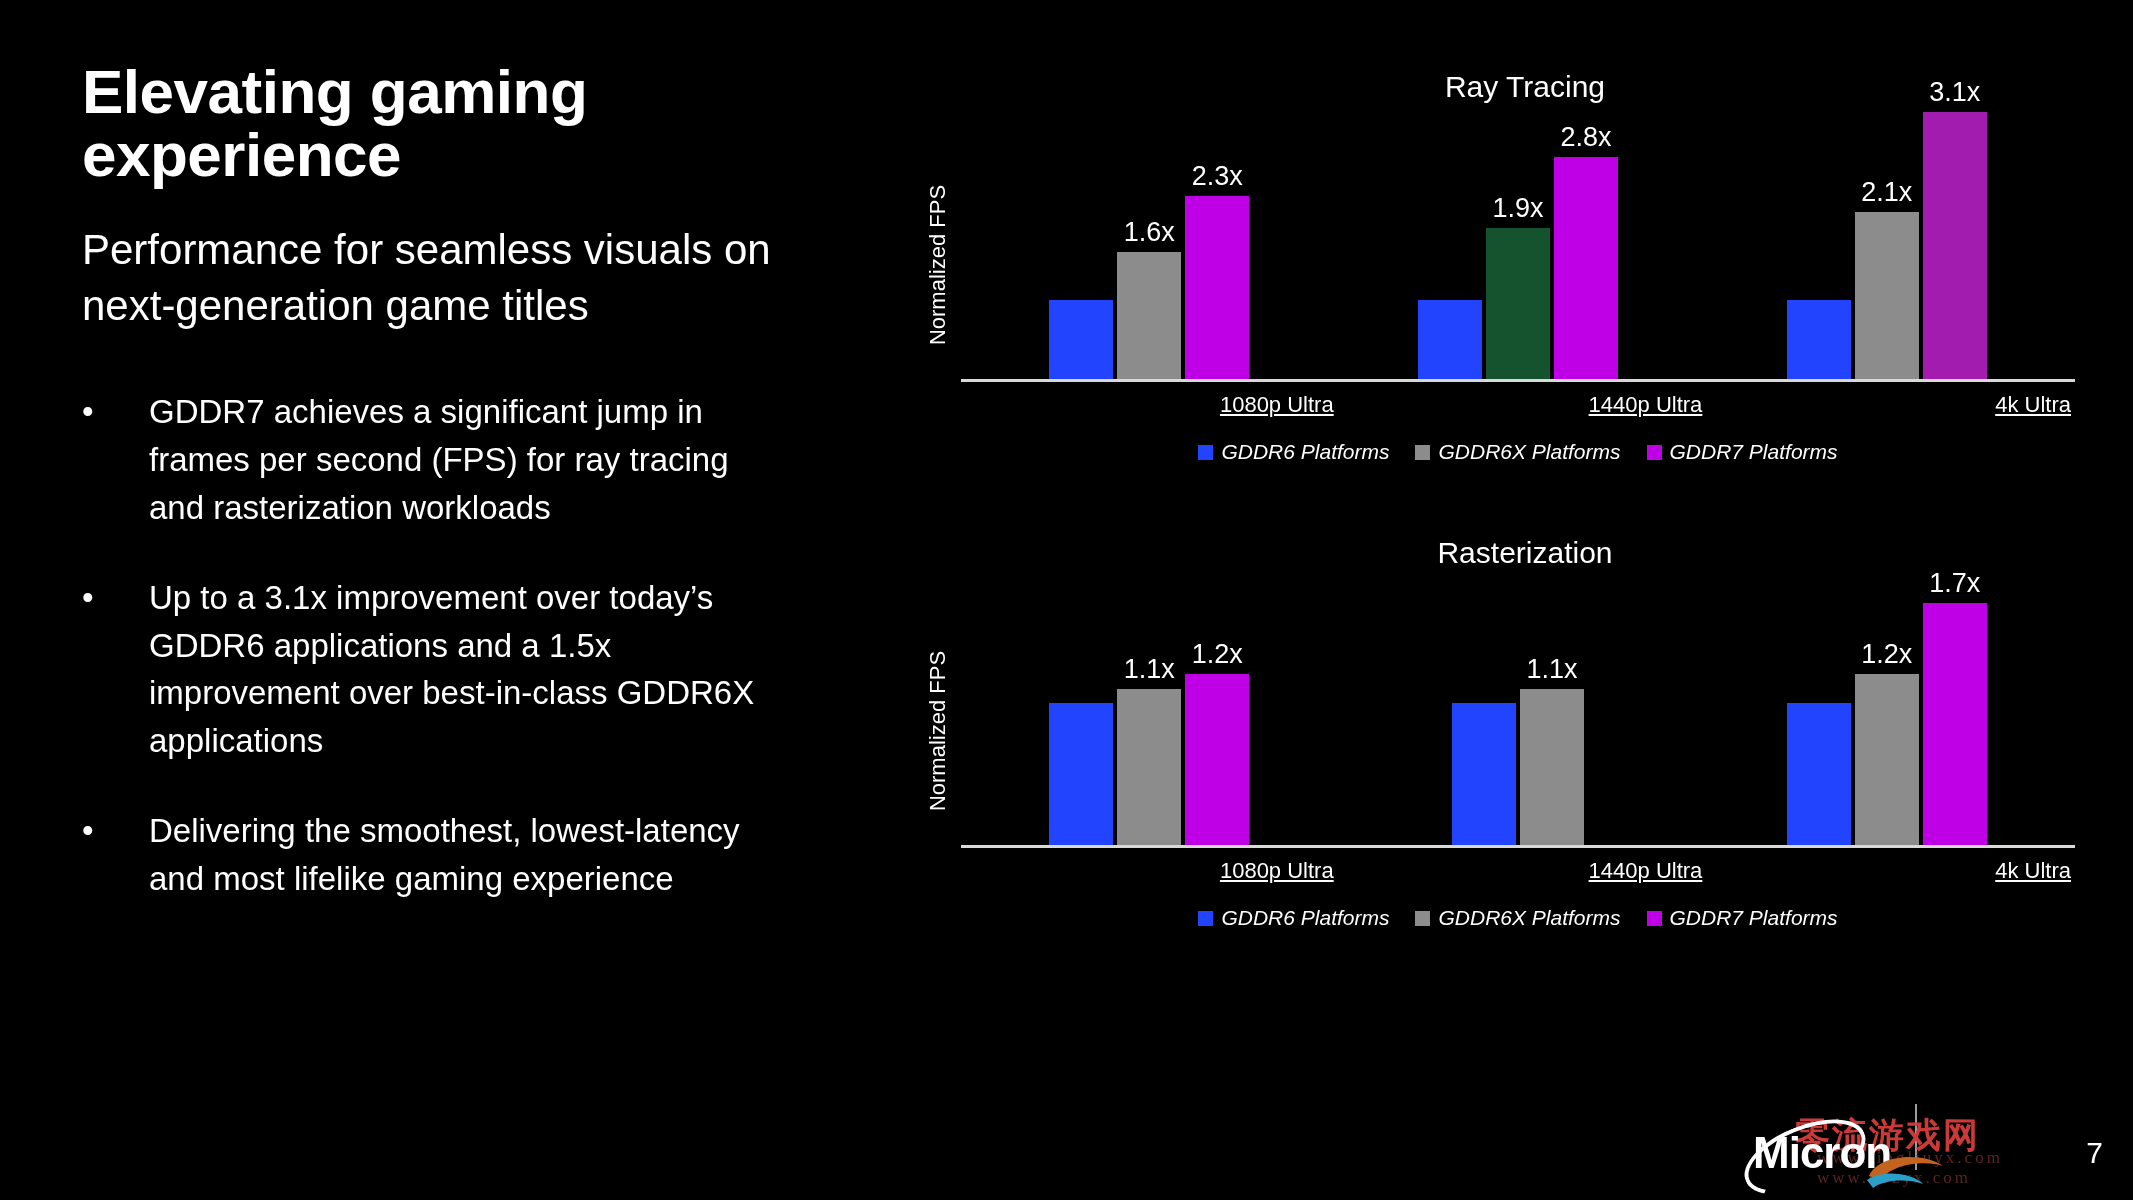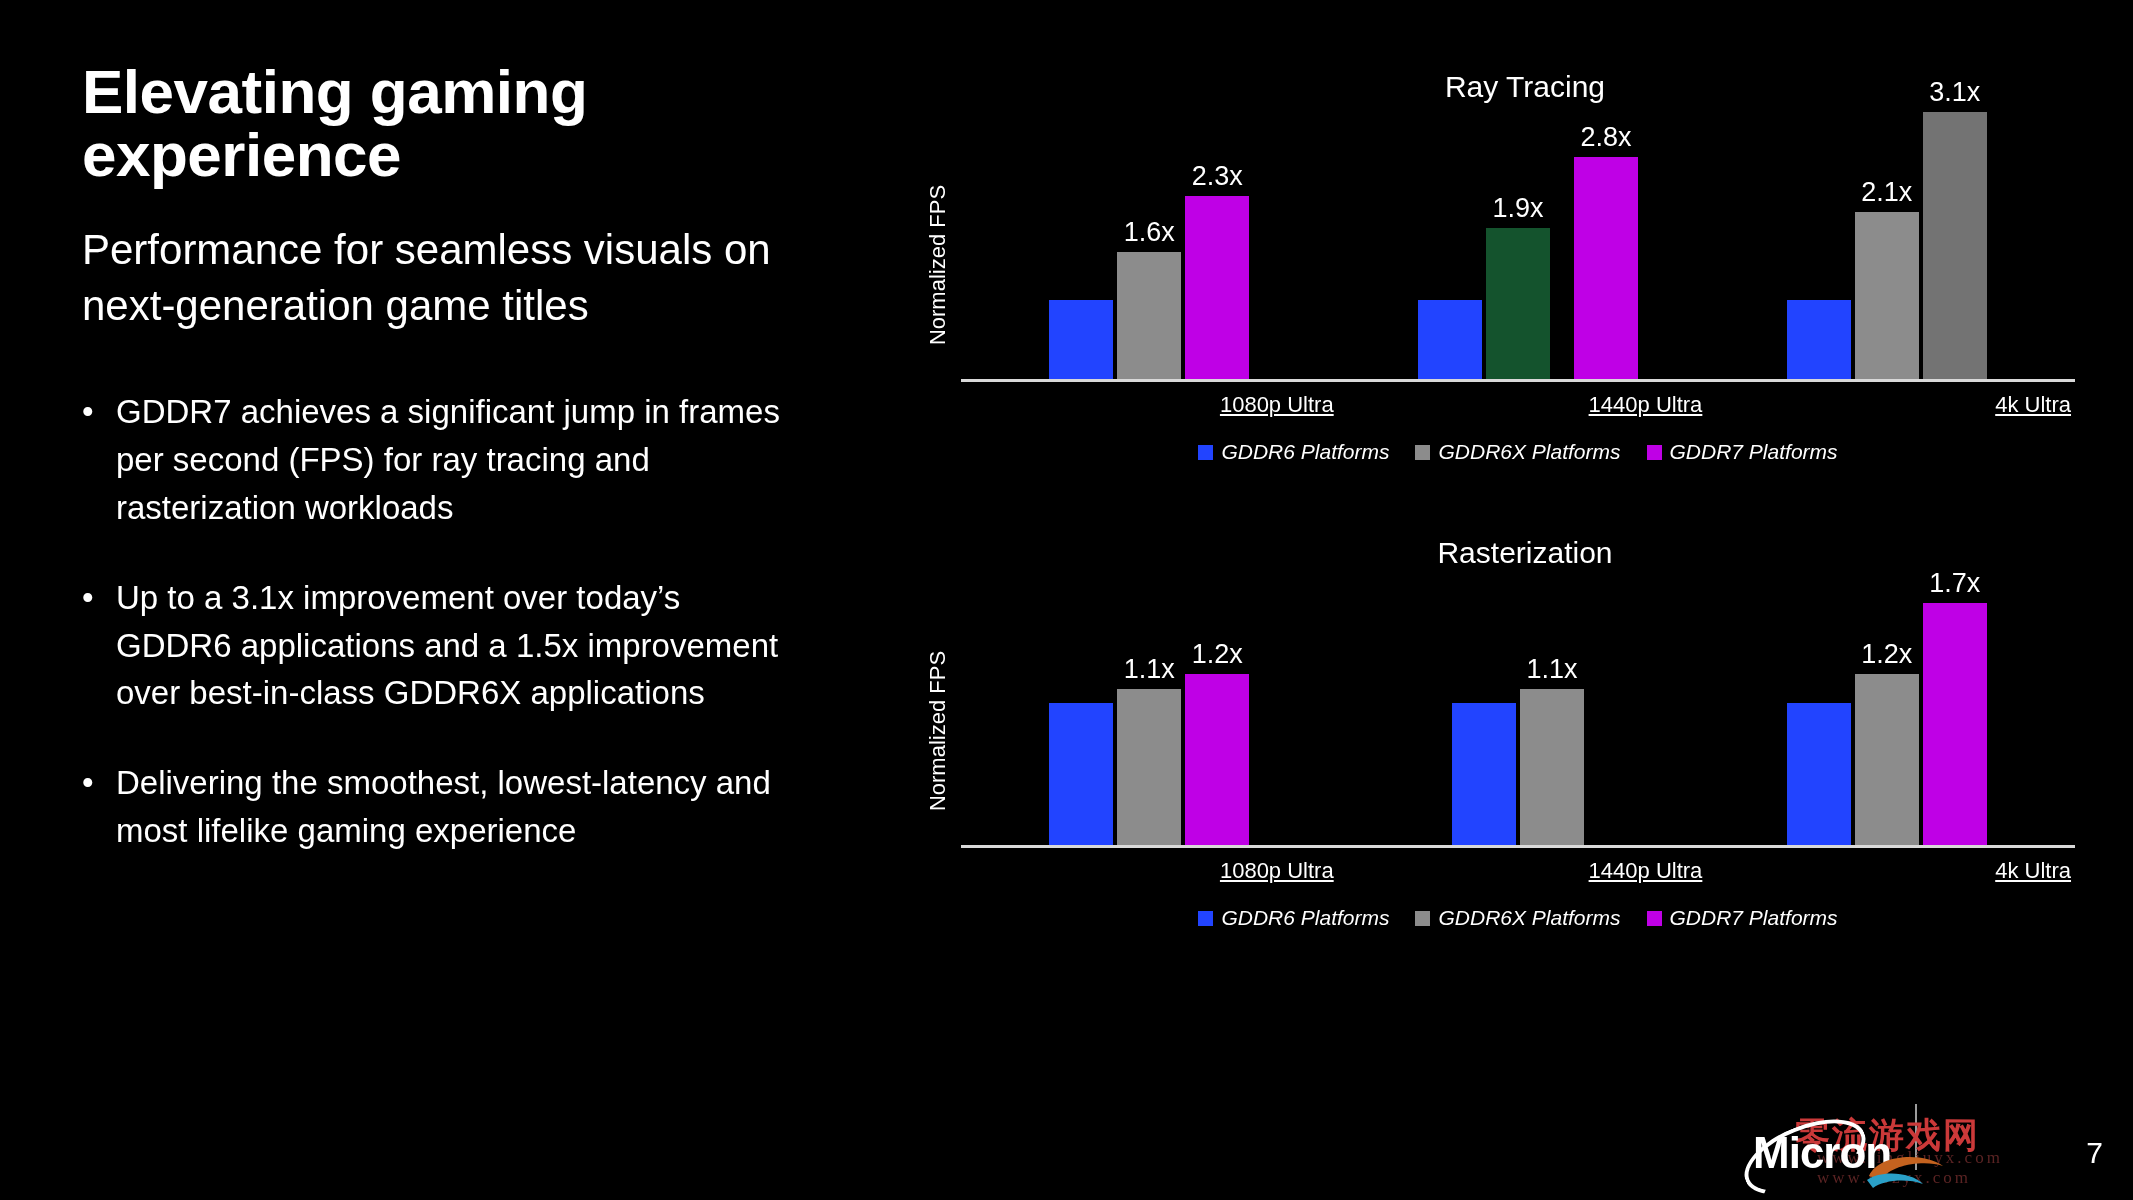--- a/index.html
+++ b/index.html
@@ -24,21 +24,21 @@
 
   .bullets { margin-top:54px; }
   .bullet {
     display:flex; align-items:flex-start;
     margin-bottom:42px; font-size:33px; line-height:1.45;
   }
   .bullet-dot {
     flex:0 0 auto; width:34px; font-size:33px; line-height:1.45;
     color:#fff;
   }
-  .bullet-text { flex:1 1 auto; color:#fff; }
+  .bullet-text { flex:1 1 auto; color:#fff;margin-left:33px; }
 
   
   .charts { position:absolute; left:915px; top:70px; width:1160px; }
 
   .chart-block { position:relative; }
   .chart-title {
     text-align:center; font-size:30px; font-weight:400; color:#fff;
     margin-left:60px;
   }
 
@@ -202,36 +202,36 @@
             <div class="group">
               <div class="bar-wrap">
                 <div class="bar" style="height: 79.4118px; background: rgb(34, 68, 255);"></div>
               </div>
               <div class="bar-wrap">
                 <div class="bar" style="height: 150.882px; background: #14532d; position: relative;">
                   <div class="bar-label">1.9x</div>
                 </div>
               </div>
               <div class="bar-wrap">
-                <div class="bar" style="height: 222.353px; background: rgb(191, 0, 230); position: relative; margin-left: 20px;">
+                <div class="bar" style="height: 222.353px; background: rgb(191, 0, 230); position: relative;">
                   <div class="bar-label">2.8x</div>
                 </div>
               </div>
             </div>
             <div class="group">
               <div class="bar-wrap">
                 <div class="bar" style="height: 79.4118px; background: rgb(34, 68, 255);"></div>
               </div>
               <div class="bar-wrap">
                 <div class="bar" style="height: 166.765px; background: rgb(140, 140, 140); position: relative;">
                   <div class="bar-label">2.1x</div>
                 </div>
               </div>
               <div class="bar-wrap">
-                <div class="bar" style="height: 299px; background: #737373; position: relative;">
+                <div class="bar" style="height: 299px; background: #a21caf; position: relative;">
                   <div class="bar-label">3.1x</div>
                 </div>
               </div>
             </div>
           </div>
         <div class="x-labels">
             <div class="x-label">1080p Ultra</div>
             <div class="x-label">1440p Ultra</div>
             <div class="x-label">4k Ultra</div>
           </div>

